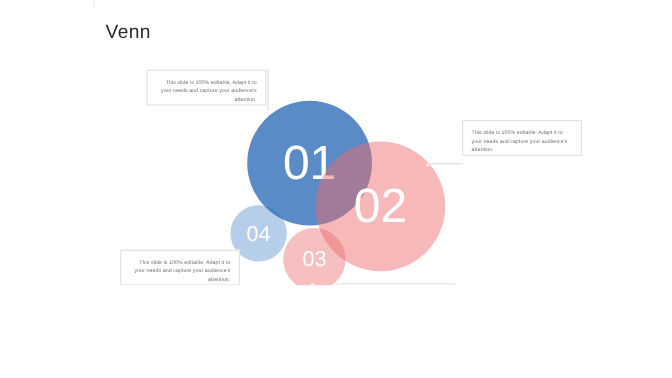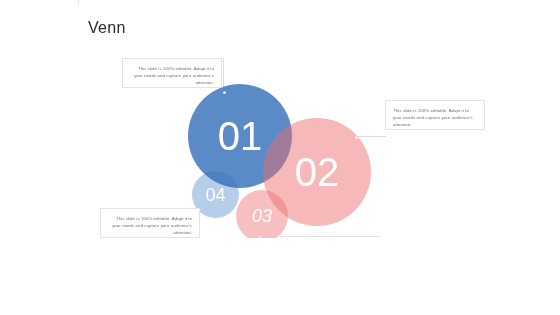--- a/index.html
+++ b/index.html
@@ -55,21 +55,21 @@
     justify-content: center;
   }
   .venn-num {
     color: #ffffff;
     font-weight: 400;
     line-height: 1;
     user-select: none;
   }
 
   #circle-01 {
-    left: 188px;  top: 84px;
+    left: 206px;  top: 84px;
     width: 104px; height: 104px;
     background: rgba(50, 110, 184, 0.80);
   }
   #circle-01 .venn-num { font-size: 40px; }
 
   #circle-02 {
     left: 263px;  top: 118px;
     width: 108px; height: 108px;
     background: rgba(236, 106, 106, 0.48);
   }
@@ -80,21 +80,21 @@
     width: 47px;  height: 47px;
     background: rgba(93, 146, 206, 0.45);
   }
   #circle-04 .venn-num { font-size: 18px; }
 
   #circle-03 {
     left: 236px;  top: 190px;
     width: 52px;  height: 52px;
     background: rgba(236, 106, 106, 0.42);
   }
-  #circle-03 .venn-num { font-size: 18px; font-style: italic; }
+  #circle-03 .venn-num { font-size: 18px; }
 
   
   .anchor-dot {
     position: absolute;
     width: 3px;
     height: 3px;
     border-radius: 50%;
     background: rgba(255,255,255,0.85);
   }
   #dot-01 { left: 223px; top: 91px; }

